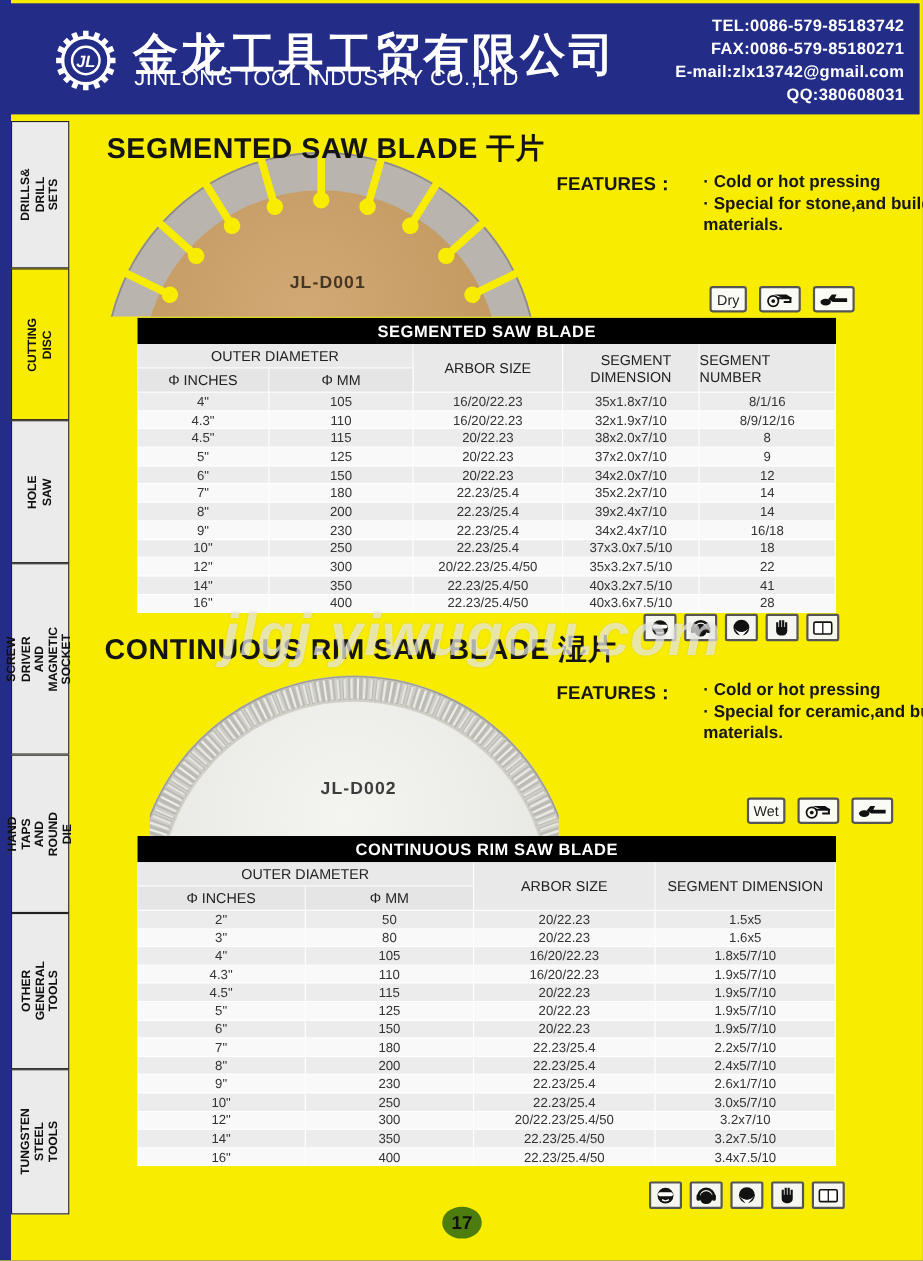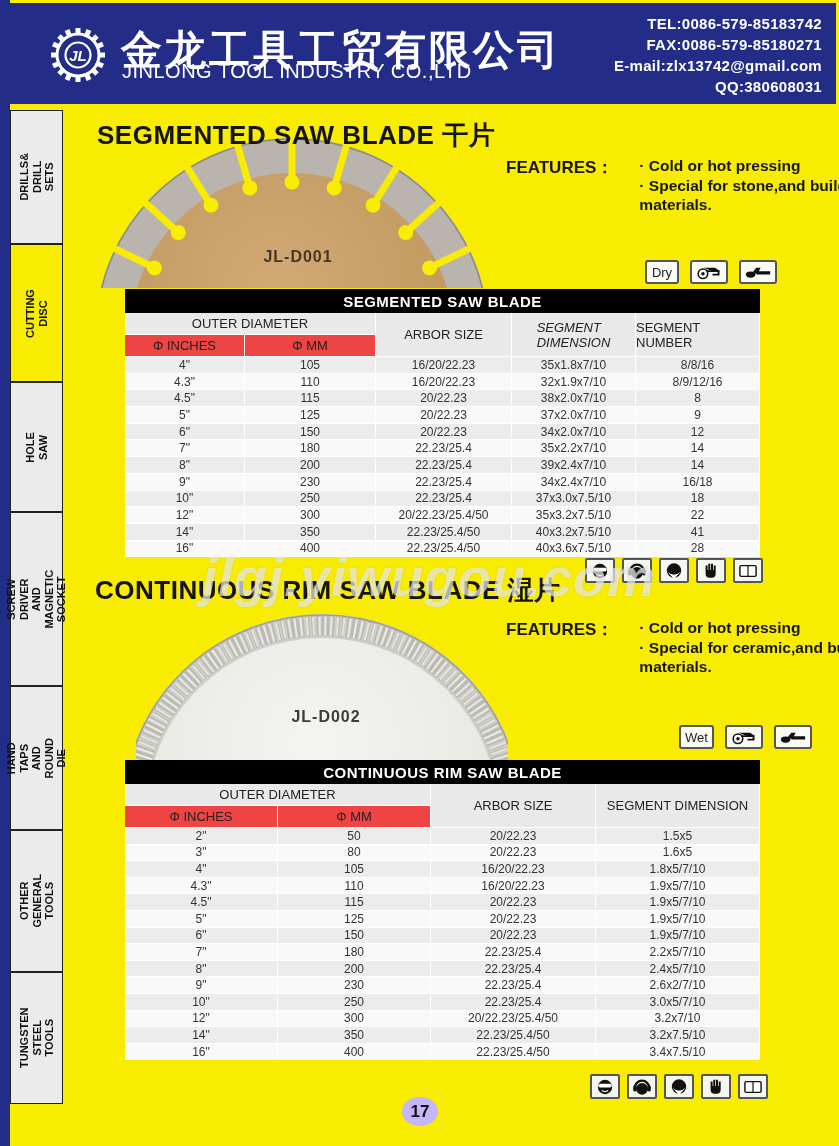--- a/index.html
+++ b/index.html
@@ -63,21 +63,21 @@
   .tbl { position:absolute; left:125px; width:635px; z-index:3; background:#fff; }
   .tbl-title {
     height:24px; background:#000000; color:#fff; font-weight:bold; font-size:15px;
     letter-spacing:.5px; display:flex; align-items:center; justify-content:center;
   }
   .thead { display:grid; grid-template-rows:22px 22px; background:#fff; }
   .th {
     background:#e9e9e9; display:flex; align-items:center; justify-content:center;
     font-size:13px; color:#222; border-right:1px solid #fff; border-bottom:1px solid #fff;
   }
-  .th.sub { background:#ef4444; }
+  .th.sub { background:#e5e5e5; }
   .tbody .tr { display:flex; }
   .t1 .tbody .tr { height:16.7px; }
   .t2 .tbody .tr { height:16.6px; }
   .tbody .tr:nth-child(odd) { background:#ececec; }
   .tbody .tr:nth-child(even) { background:#f9f9f9; }
   .td {
     display:flex; align-items:center; justify-content:center; font-size:12px;
     color:#333; border-right:1px solid #fff; border-bottom:1px solid #fff;
   }
   .t1 .c0{width:120px}.t1 .c1{width:131px}.t1 .c2{width:136px}.t1 .c3{width:124px}.t1 .c4{width:124px}
@@ -85,21 +85,21 @@
   
   .watermark {
     position:absolute; left:202px; top:546px; z-index:9; pointer-events:none;
     font-size:54px; font-weight:bold; letter-spacing:1px;
     color:rgba(240,240,240,0.62); text-shadow:0 0 2px rgba(160,160,160,0.35);
     white-space:nowrap;
     font-style:italic;
   }
   .page-num {
     position:absolute; left:402px; top:1097px; width:36px; height:29px;
-    background:#c4b5fd; border-radius:50%; display:flex; align-items:center;
+    background:#4d7c0f; border-radius:50%; display:flex; align-items:center;
     justify-content:center; font-size:17px; font-weight:bold; color:#111; z-index:4;
   }
 </style>
 </head>
 <body>
 
 <div class="page">
 
   <div class="header">
     <svg class="logo" viewBox="0 0 66 70">
@@ -258,33 +258,33 @@
         <path d="M9 9 l4 -5 h5 l-2 4 h13 v4 h-15 z" fill="#111"></path>
       </svg>
     </div>
   </div>
 
   <div class="tbl t1" style="top:289px;">
     <div class="tbl-title">SEGMENTED SAW BLADE</div>
     <div class="thead" style="grid-template-columns:120px 131px 136px 124px 124px;">
       <div class="th" style="grid-column:1/3;">OUTER DIAMETER</div>
       <div class="th" style="grid-column:3;grid-row:1/3;">ARBOR SIZE</div>
-      <div class="th" style="grid-column:4;grid-row:1/3;white-space:pre-line;text-align:left;font-style:italic;">SEGMENT
+      <div class="th" style="grid-column:4;grid-row:1/3;white-space:pre-line;text-align:right;">SEGMENT
 DIMENSION</div>
       <div class="th" style="grid-column:5;grid-row:1/3;">SEGMENT NUMBER</div>
       <div class="th sub" style="grid-column:1;grid-row:2;">Φ INCHES</div>
       <div class="th sub" style="grid-column:2;grid-row:2;">Φ MM</div>
     </div>
     <div class="tbody">
         <div class="tr">
           <div class="td c0">4"</div>
           <div class="td c1">105</div>
           <div class="td c2">16/20/22.23</div>
           <div class="td c3">35x1.8x7/10</div>
-          <div class="td c4">8/8/16</div>
+          <div class="td c4">8/1/16</div>
         </div>
         <div class="tr">
           <div class="td c0">4.3"</div>
           <div class="td c1">110</div>
           <div class="td c2">16/20/22.23</div>
           <div class="td c3">32x1.9x7/10</div>
           <div class="td c4">8/9/12/16</div>
         </div>
         <div class="tr">
           <div class="td c0">4.5"</div>
@@ -504,21 +504,21 @@
         <div class="tr">
           <div class="td c0">8"</div>
           <div class="td c1">200</div>
           <div class="td c2">22.23/25.4</div>
           <div class="td c3">2.4x5/7/10</div>
         </div>
         <div class="tr">
           <div class="td c0">9"</div>
           <div class="td c1">230</div>
           <div class="td c2">22.23/25.4</div>
-          <div class="td c3">2.6x2/7/10</div>
+          <div class="td c3">2.6x1/7/10</div>
         </div>
         <div class="tr">
           <div class="td c0">10"</div>
           <div class="td c1">250</div>
           <div class="td c2">22.23/25.4</div>
           <div class="td c3">3.0x5/7/10</div>
         </div>
         <div class="tr">
           <div class="td c0">12"</div>
           <div class="td c1">300</div>

